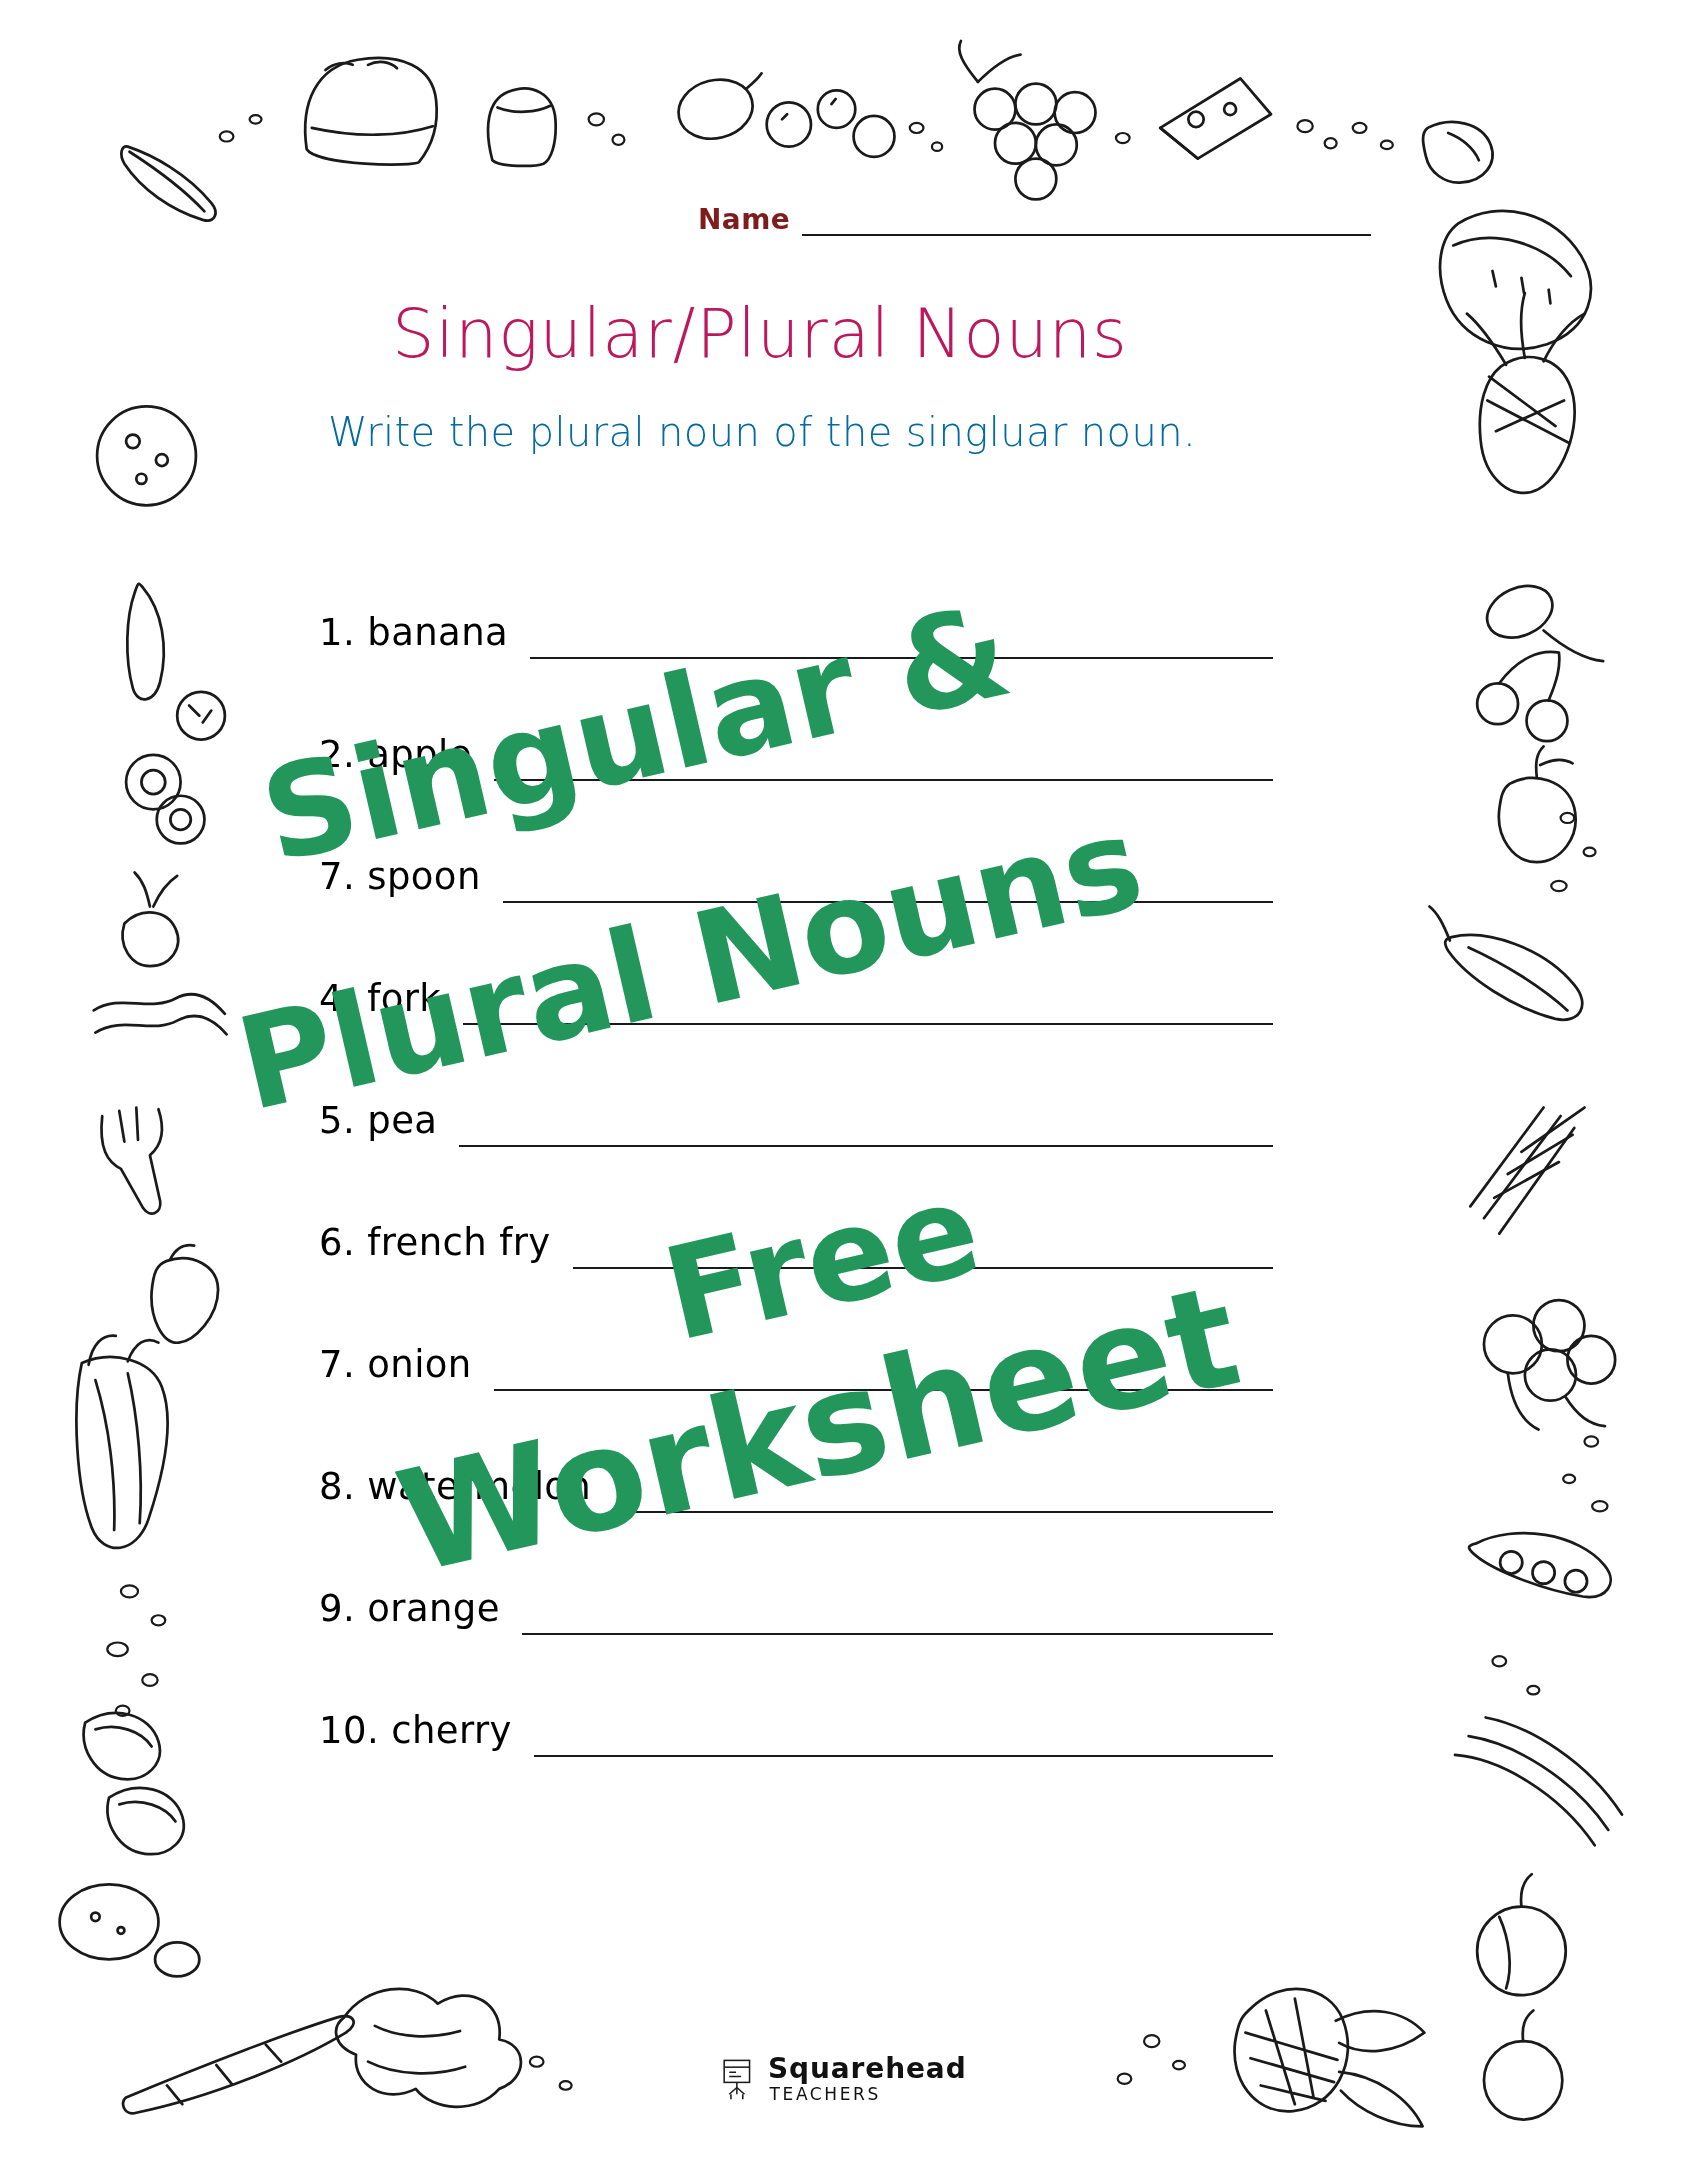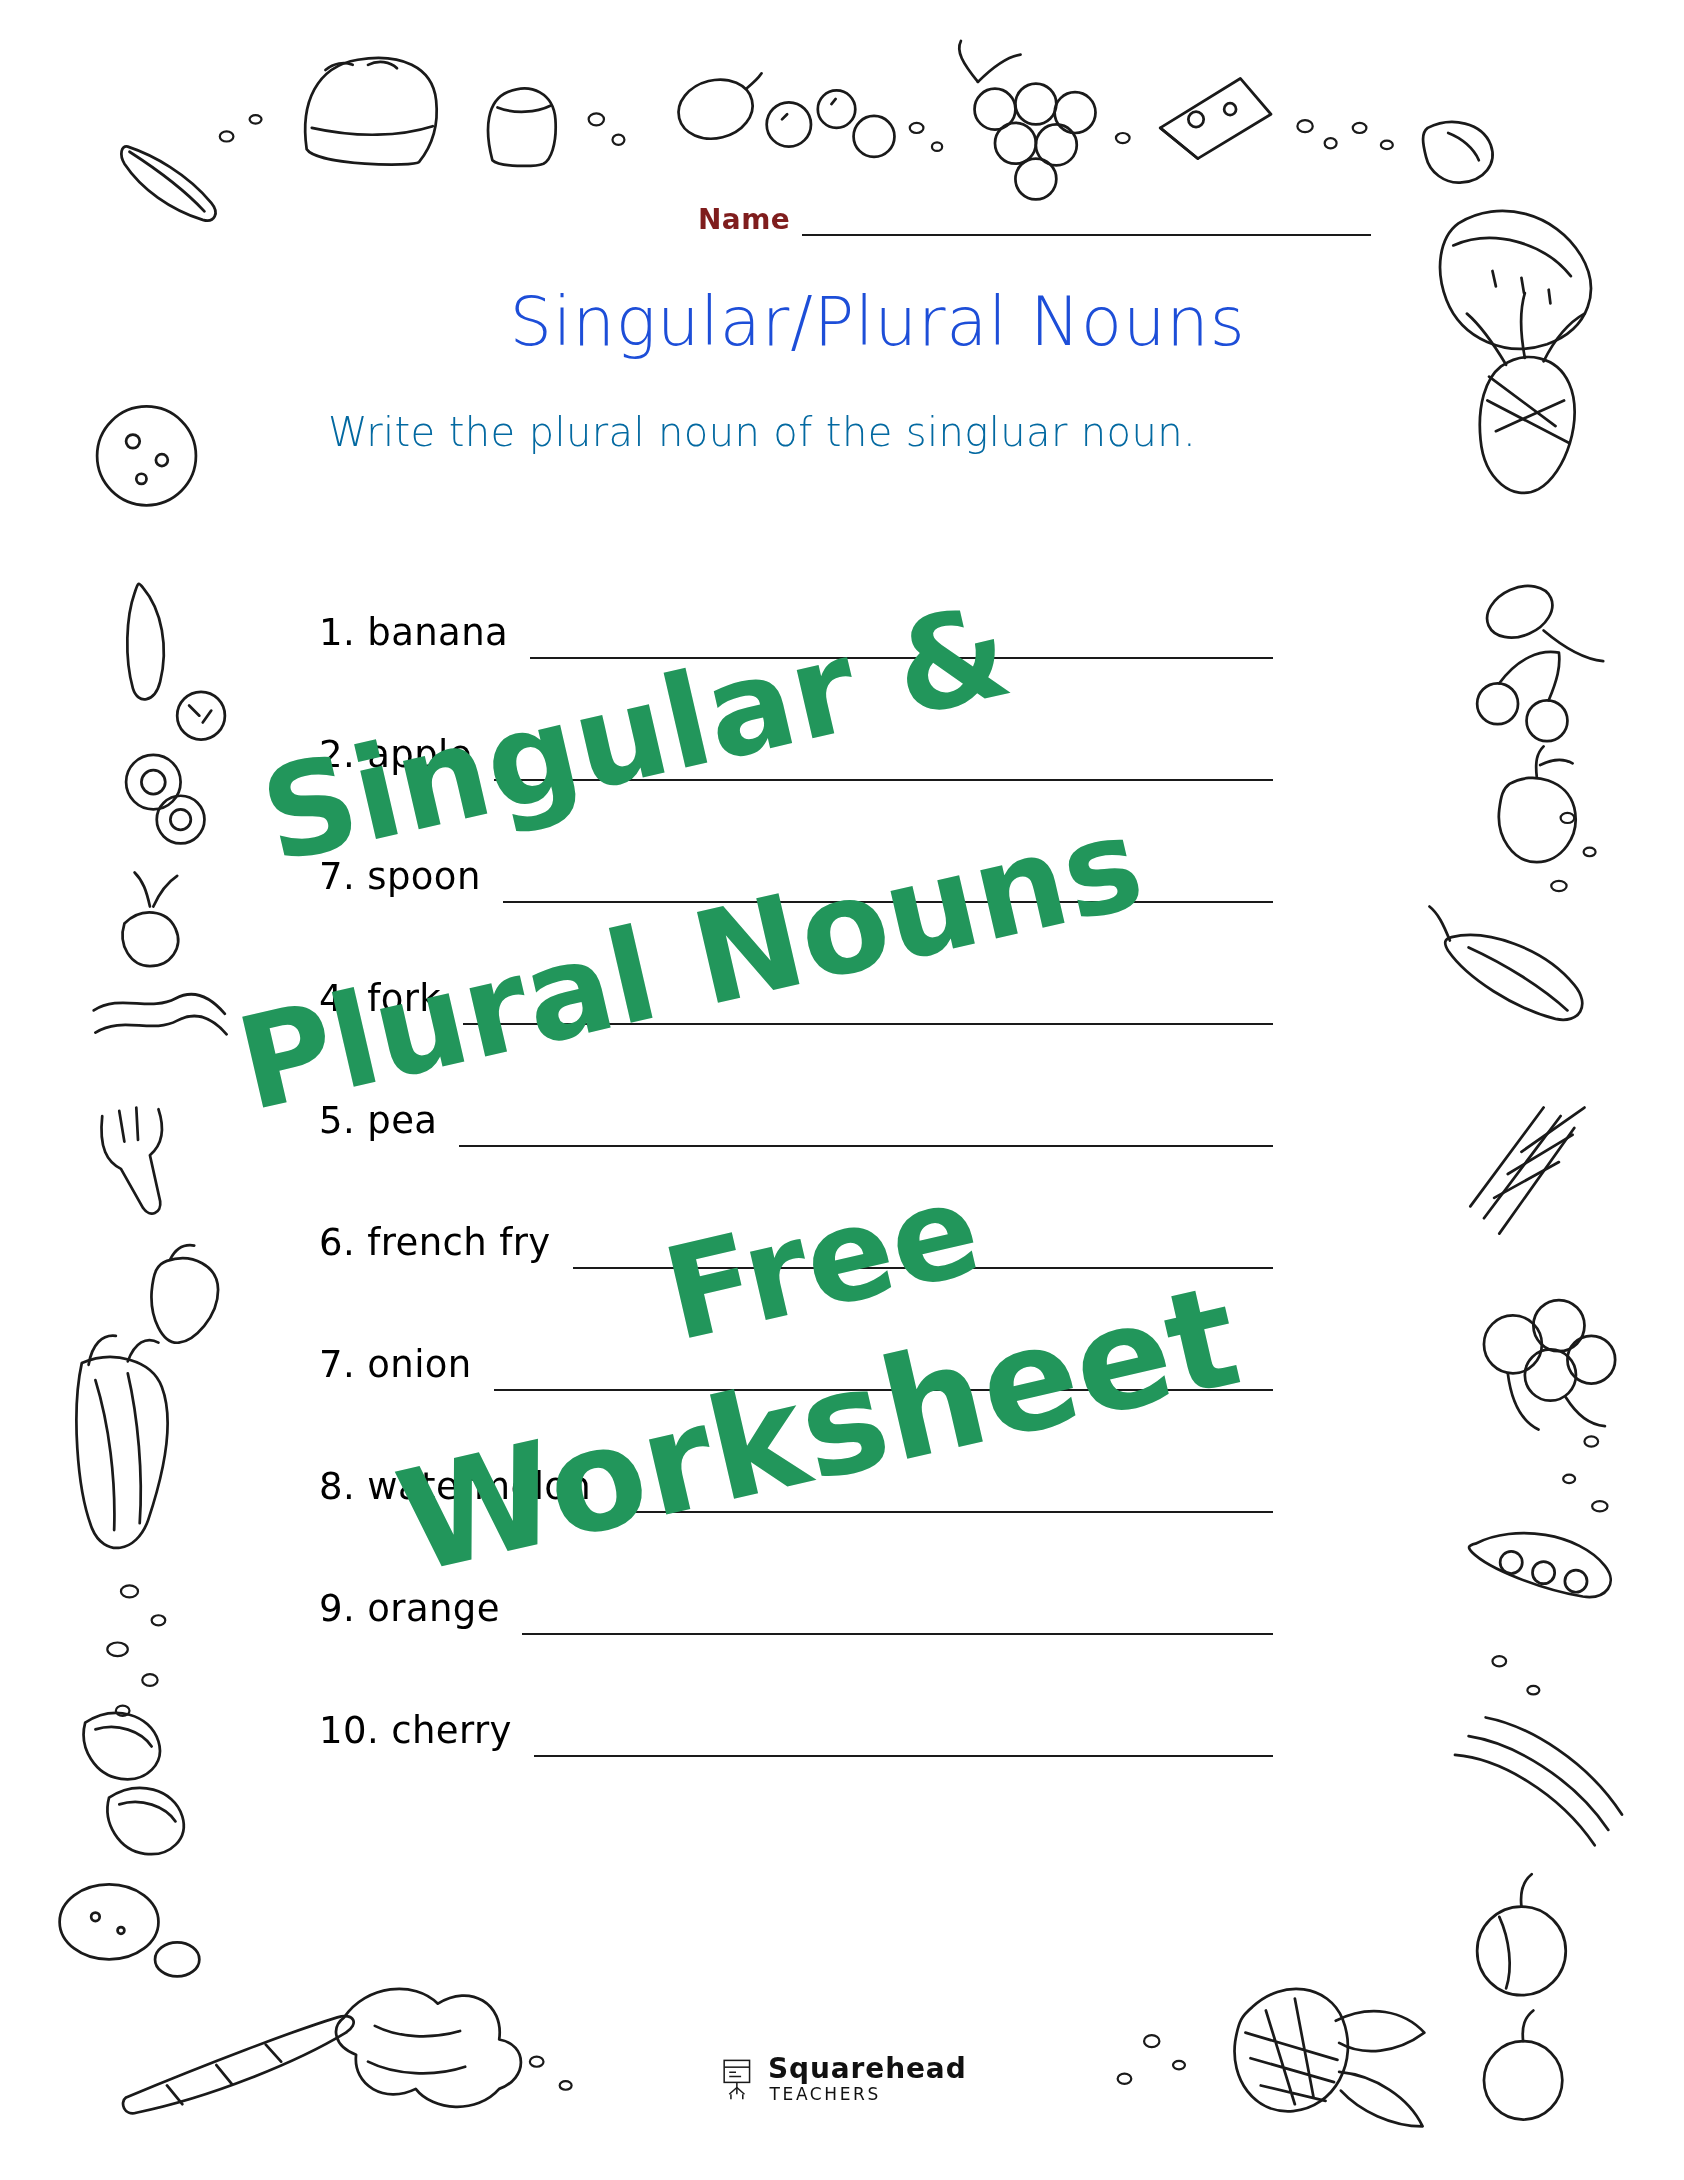--- a/index.html
+++ b/index.html
@@ -43,26 +43,26 @@
   }
   .name-blank {
     flex: 1;
     border-bottom: 2.6px solid #1a1a1a;
     height: 25.6px;
   }
 
   .title {
     position: absolute;
     left: 392px;
-    top: 283px;
+    top: 295px;
     width: 971px;
-    text-align: center;
+    text-align: left;
     font-family: "DejaVu Sans", sans-serif;
     font-size: 67px;
-    color: #1d4ed8;
+    color: #be185d;
     letter-spacing: 0.9px;
     font-weight: 300;
   }
 
   .instructions {
     position: absolute;
     left: 328px;
     top: 409px;
     width: 1107px;
     font-family: "DejaVu Sans", sans-serif;

